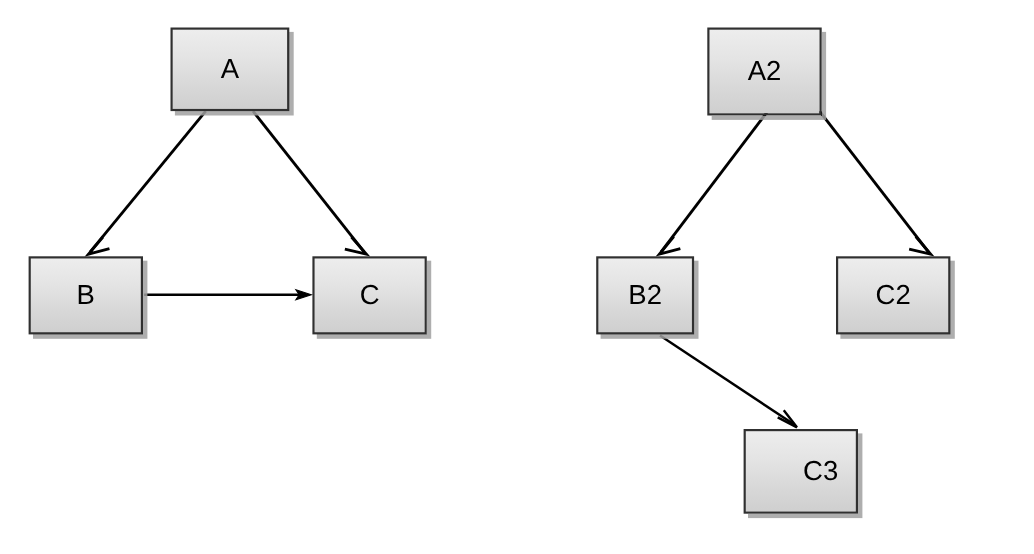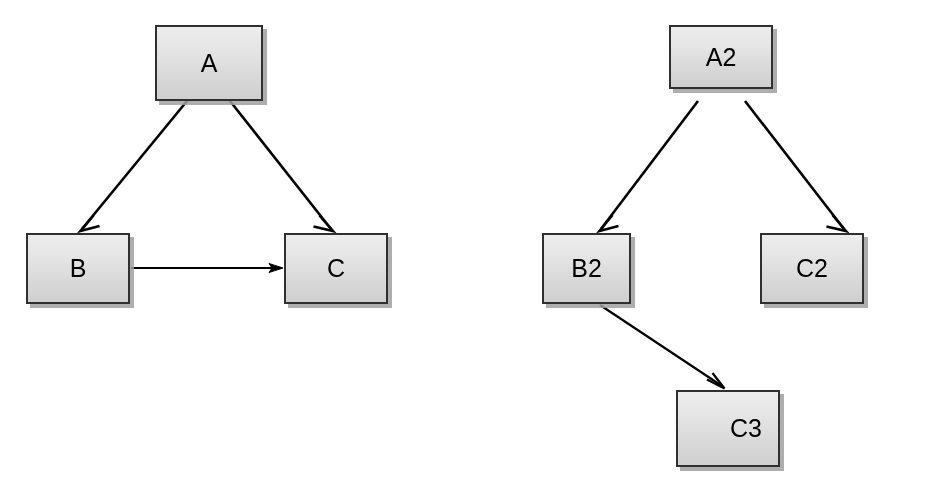--- a/index.html
+++ b/index.html
@@ -85,21 +85,21 @@
   </div>
 
   <div class="node" style="left:26px; top:233px; width:104px; height:71px;">
     <span class="node-label">B</span>
   </div>
 
   <div class="node" style="left:284px; top:233px; width:104px; height:71px;">
     <span class="node-label">C</span>
   </div>
 
-  <div class="node" style="left:669px; top:25px; width:104px; height:64px;">
+  <div class="node" style="left:643px; top:25px; width:104px; height:80px;">
     <span class="node-label">A2</span>
   </div>
 
   <div class="node" style="left:542px; top:233px; width:89px; height:71px;">
     <span class="node-label">B2</span>
   </div>
 
   <div class="node" style="left:760px; top:233px; width:104px; height:71px;align-items:center;">
     <span class="node-label">C2</span>
   </div>

